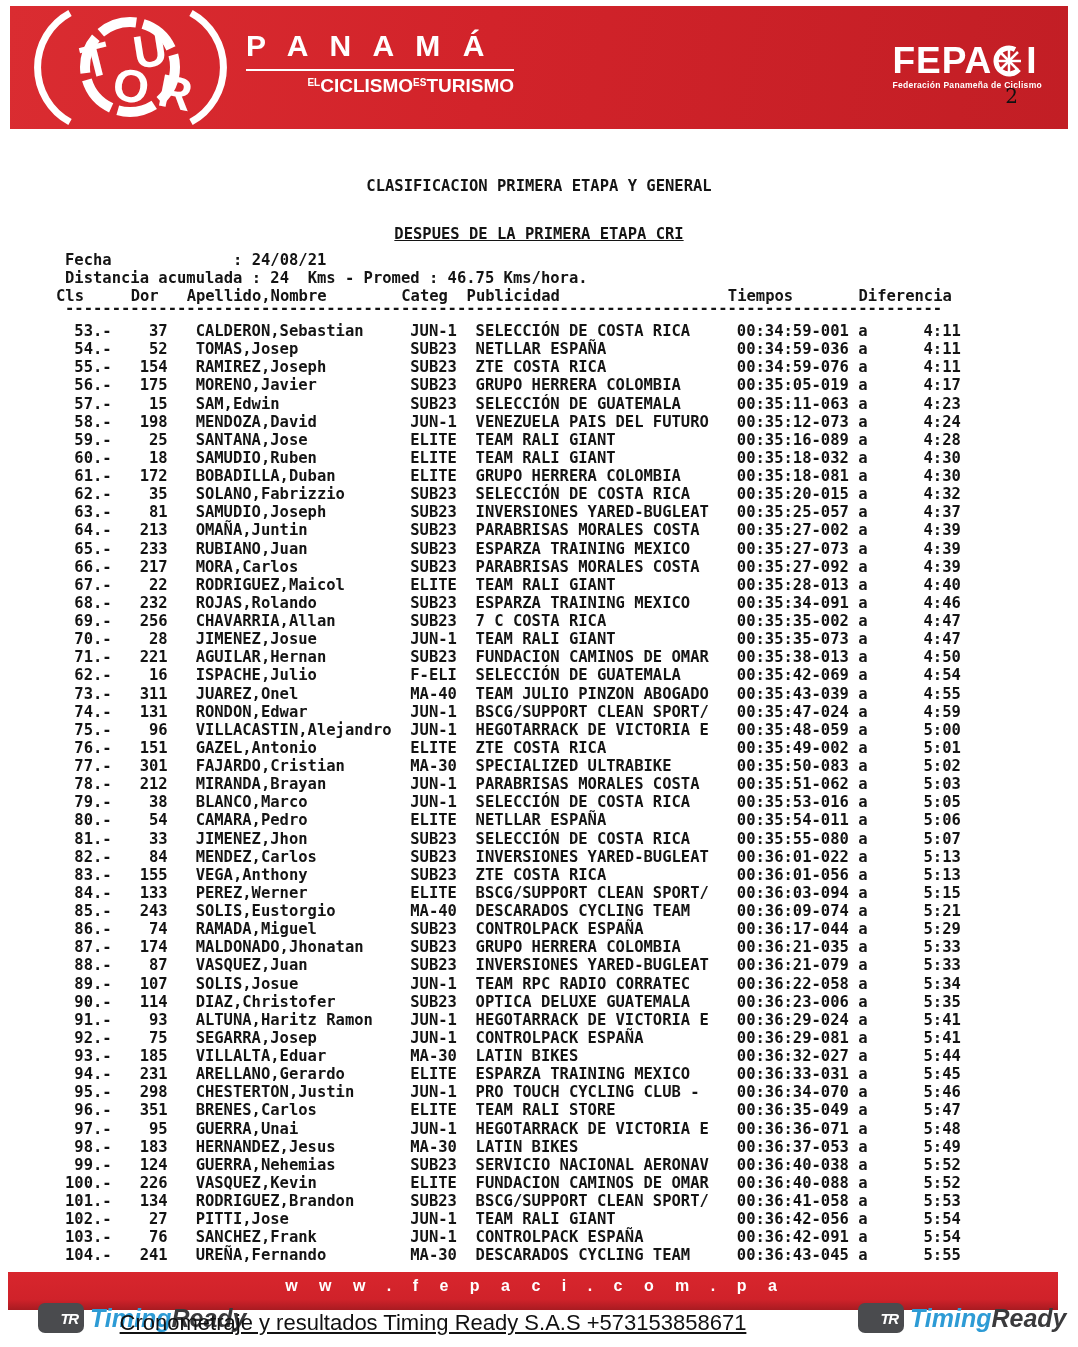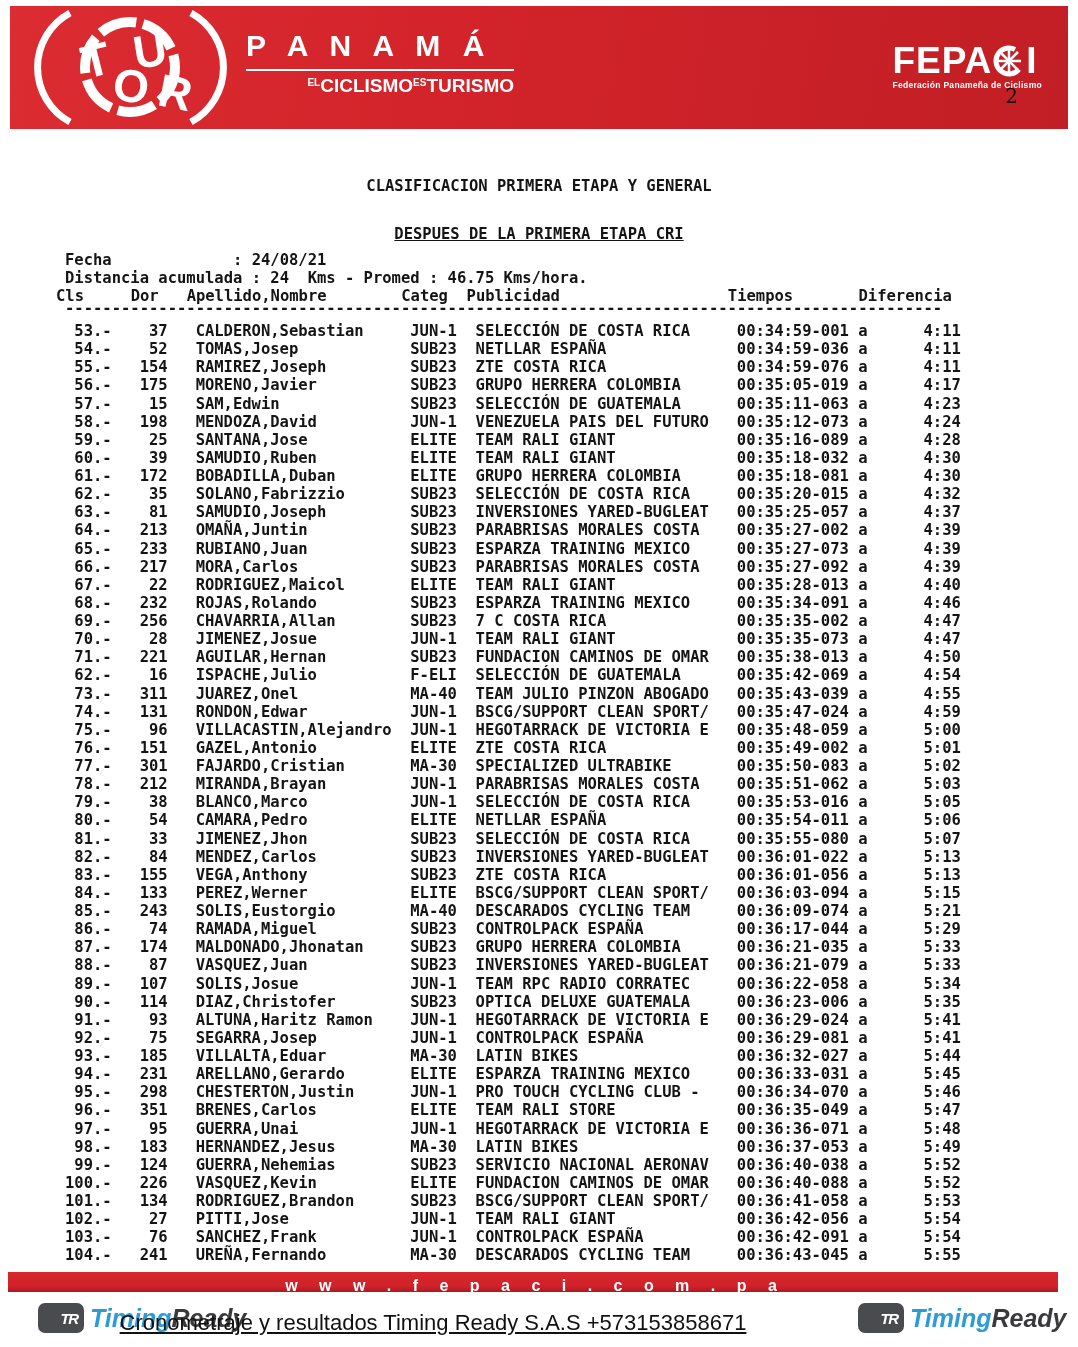--- a/index.html
+++ b/index.html
@@ -31,21 +31,21 @@
   .grid7{display:grid;grid-template-columns:5ch 6ch 25ch 7ch 27ch 16ch 10ch;}
   .thead{position:absolute;left:56px;top:287px;line-height:18px;}
   .sep{position:absolute;left:65px;top:299px;white-space:pre;line-height:18px;}
   .rows{position:absolute;left:65px;top:322px;}
   .row{height:18.14px;line-height:18.14px;}
   .cA{text-align:right;} .cB{text-align:right;} .cC{padding-left:3ch;} .cD{padding-left:1ch;}
   .cE{padding-left:1ch;} .cF{padding-left:2ch;} .cG{text-align:right;}
   .hA{text-align:left;}
 
   
-  .fbar{position:absolute;left:8px;right:20px;top:1272px;height:20px;
+  .fbar{position:absolute;left:8px;right:20px;top:1272px;height:38px;
         background:linear-gradient(#d8262d 0%,#d0222a 72%,#a81b21 100%);}
   .fbar-text{height:26px;line-height:27px;text-align:center;color:#fff;
              font-weight:700;font-size:16px;letter-spacing:4px;word-spacing:9px;}
   .tlogo{position:absolute;top:1303px;display:flex;align-items:center;gap:6px;}
   .tlogo-left{left:38px;} .tlogo-right{left:858px;}
   .ticon{width:30px;height:30px;background:#4a4b4e;border-radius:7px;color:#fff;
          display:flex;align-items:center;justify-content:center;
          font-weight:800;font-style:italic;font-size:15px;letter-spacing:-1.5px;padding-left:16px;}
   .tname{font-size:25px;font-weight:800;font-style:italic;white-space:nowrap;}
   .tname .blue{color:#2d9bd5;} .tname .dark{color:#3a3a3c;}
@@ -175,21 +175,21 @@
       <span class="cB">25</span>
       <span class="cC">SANTANA,Jose</span>
       <span class="cD">ELITE</span>
       <span class="cE">TEAM RALI GIANT</span>
       <span class="cF">00:35:16-089 a</span>
       <span class="cG">4:28</span>
     </div>
 
     <div class="row grid7">
       <span class="cA">60.-</span>
-      <span class="cB">39</span>
+      <span class="cB">18</span>
       <span class="cC">SAMUDIO,Ruben</span>
       <span class="cD">ELITE</span>
       <span class="cE">TEAM RALI GIANT</span>
       <span class="cF">00:35:18-032 a</span>
       <span class="cG">4:30</span>
     </div>
 
     <div class="row grid7">
       <span class="cA">61.-</span>
       <span class="cB">172</span>

